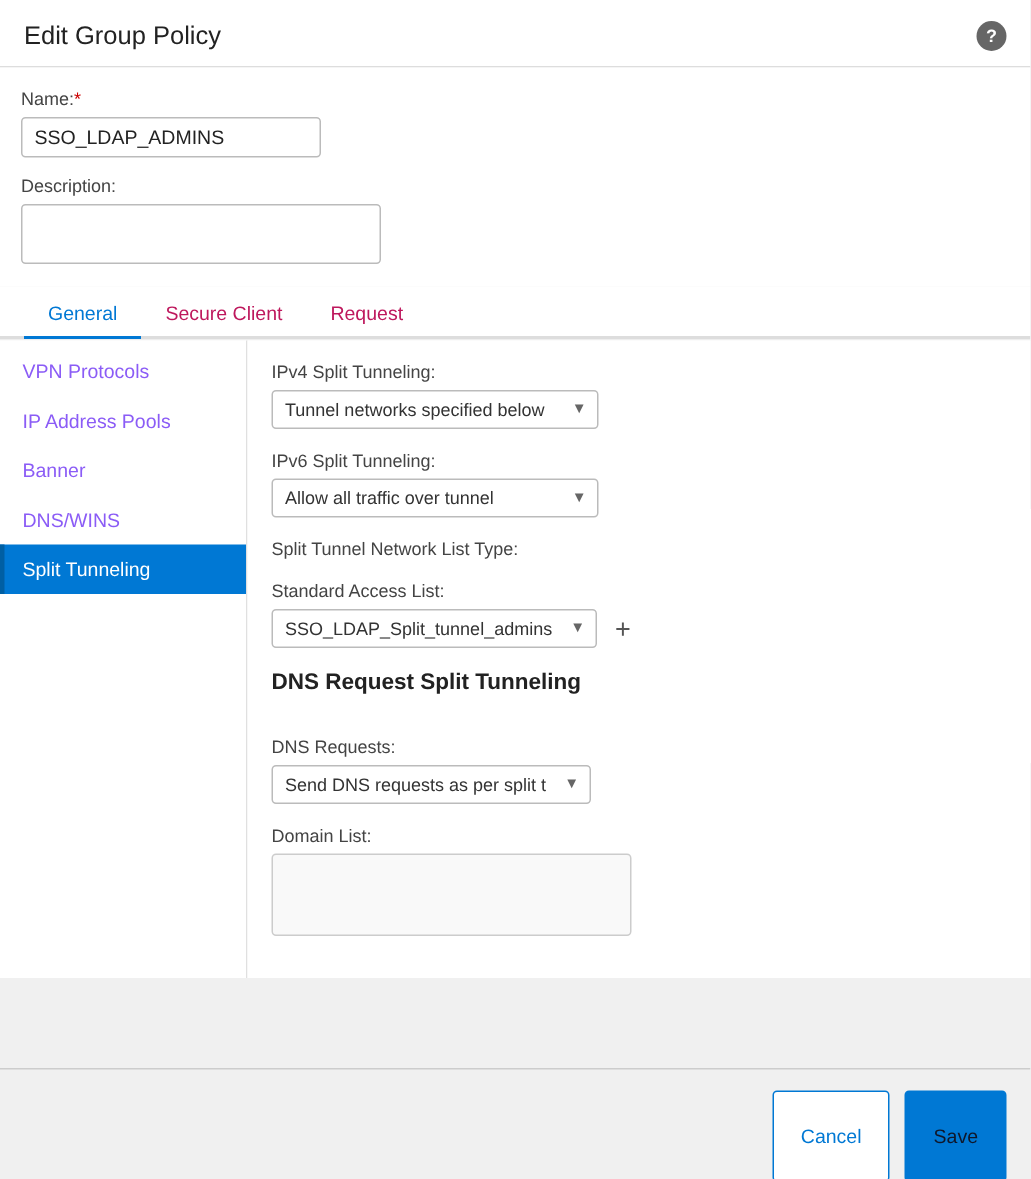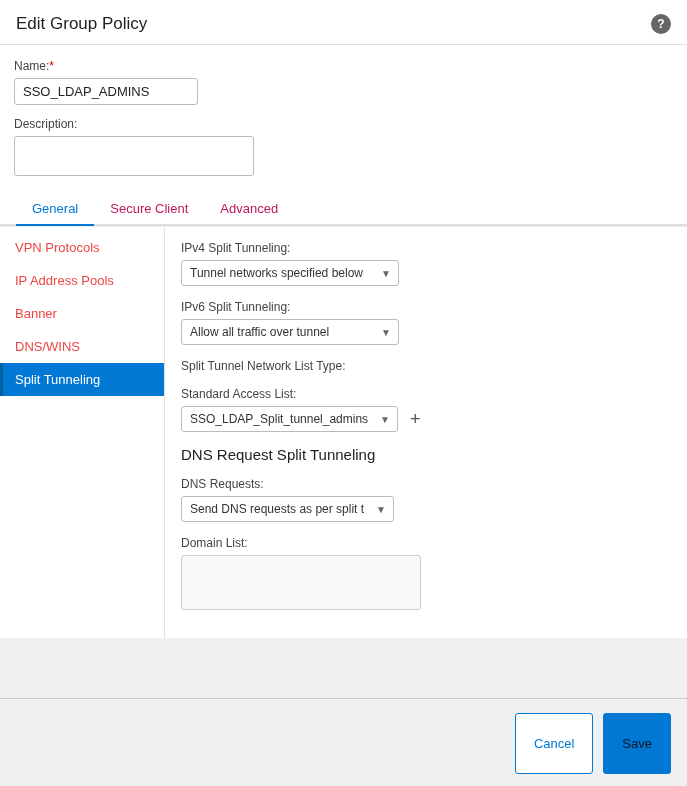--- a/index.html
+++ b/index.html
@@ -57,21 +57,21 @@
       margin-bottom: 5px;
     }
     .field-label .required {
       color: #c00;
     }
     .text-input {
       border: 1px solid #bbb;
       border-radius: 3px;
       padding: 5px 8px;
       font-size: 13px;
-      width: 184px;
+      width: 200px;
       background: #fff;
       outline: none;
       color: #222;
     }
     .desc-input {
       width: 240px;
       height: 40px;
       resize: none;
     }
     .tabs {
@@ -102,21 +102,21 @@
     .sidebar {
       width: 165px;
       background: #fff;
       border-right: 1px solid #e0e0e0;
       padding-top: 4px;
     }
     .sidebar-item {
       padding: 9px 12px;
       cursor: pointer;
       font-size: 13px;
-      color: #ef4444;
+      color: #8b5cf6;
       border-left: 3px solid transparent;
     }
     .sidebar-item.active {
       background: #0078d4;
       color: #fff;
       border-left: 3px solid #005fa3;
     }
     .content-panel {
       flex: 1;
       padding: 14px 16px;
@@ -181,23 +181,23 @@
       background: none;
       border: none;
       cursor: pointer;
       font-size: 18px;
       color: #555;
       padding: 2px 4px;
       line-height: 1;
     }
     .dns-section-title {
       font-size: 15px;
-      font-weight: 400;
+      font-weight: 700;
       color: #222;
-      margin-bottom: 14px;
+      margin-bottom: 28px;
       margin-top: 4px;
     }
     .domain-list-area {
       width: 240px;
       height: 55px;
       border: 1px solid #ccc;
       background: #f9f9f9;
       border-radius: 3px;
     }
     .footer-bar {
@@ -251,21 +251,21 @@
     </div>
     <div class="field-group">
       <div class="field-label">Description:</div>
       <textarea class="text-input desc-input" style=""></textarea>
     </div>
   </div>
 
   <div class="tabs">
     <div class="tab active">General</div>
     <div class="tab">Secure Client</div>
-    <div class="tab">Advanced</div>
+    <div class="tab">Request</div>
   </div>
 
   <div class="main-content">
 
     <div class="sidebar">
       <div class="sidebar-item">VPN Protocols</div>
       <div class="sidebar-item">IP Address Pools</div>
       <div class="sidebar-item">Banner</div>
       <div class="sidebar-item">DNS/WINS</div>
       <div class="sidebar-item active">Split Tunneling</div>

